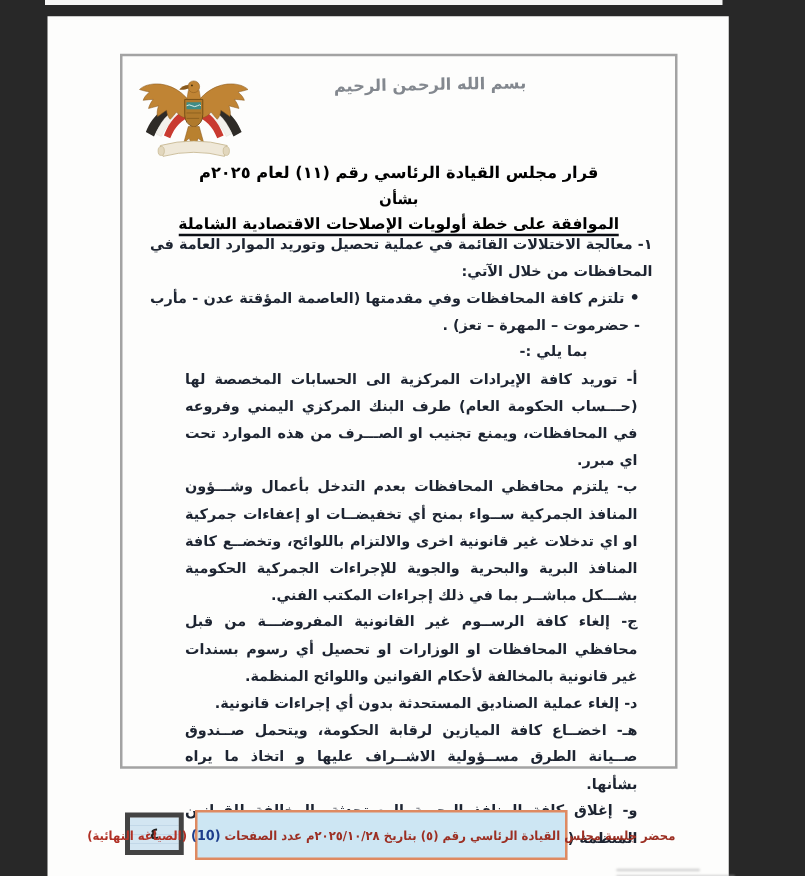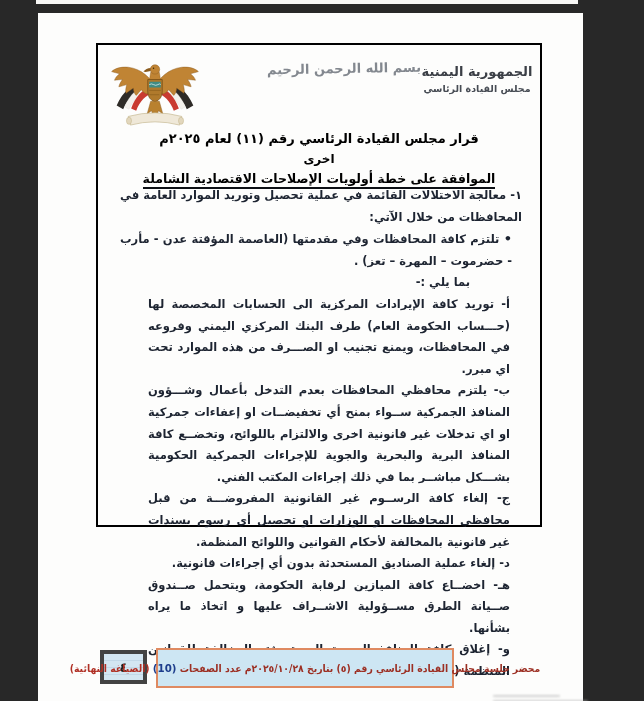--- a/index.html
+++ b/index.html
@@ -6,21 +6,21 @@
   html { background:#282828; }
   body {
     position:relative; width:644px; height:701px; overflow:hidden;
     background:#282828; font-family:"DejaVu Sans", sans-serif;
   }
   
   .top-sliver { position:absolute; left:36px; top:0; width:542px; height:4px; background:#f7f7f6; }
   
   .paper { position:absolute; left:38px; top:13px; width:545px; height:688px; background:#fdfdfc; }
   
-  .frame { position:absolute; left:58px; top:30px; width:446px; height:484px; border:2px solid #000000; }
+  .frame { position:absolute; left:58px; top:30px; width:446px; height:572px; border:2px solid #a3a3a3; }
 
   
   .emblem { position:absolute; left:10px; top:13px; width:94px; height:72px; }
   .bismillah {
     position:absolute; left:146px; top:16px; width:200px; text-align:center;
     direction:rtl; color:#83888f; font-size:13px; font-weight:bold; transform:rotate(-1deg);
   }
   .org-block { position:absolute; right:4px; top:19px; width:118px; text-align:center; direction:rtl; }
   .org-name { font-size:13px; font-weight:bold; color:#3b3f46; letter-spacing:-0.3px; }
   .org-sub  { font-size:9.5px; color:#474c54; margin-top:4px; font-weight:bold; }
@@ -107,28 +107,24 @@
 
       <path d="M59,58 L54,76 L60,71 L65,83 L70,71 L76,76 L71,58 Z" fill="#b9812f" stroke="#8a5a1d" stroke-width="0.6"></path>
 
       <path d="M28,79 Q65,69 102,79 L99,91 Q65,82 31,91 Z" fill="#efe8d8" stroke="#bcab7e" stroke-width="0.8"></path>
       <ellipse cx="29" cy="85" rx="3.5" ry="5" fill="#e2d7bd" stroke="#bcab7e" stroke-width="0.6"></ellipse>
       <ellipse cx="101" cy="85" rx="3.5" ry="5" fill="#e2d7bd" stroke="#bcab7e" stroke-width="0.6"></ellipse>
     </svg>
 
     <div class="bismillah">بسم الله الرحمن الرحيم</div>
 
-    <div class="org-block">
-      <div class="org-name">الجمهورية اليمنية</div>
-      <div class="org-sub">مجلس القيادة الرئاسي</div>
-    </div>
 
     <div class="titles">
       <div class="title1">قرار مجلس القيادة الرئاسي رقم (١١) لعام ٢٠٢٥م</div>
-      <div class="title2">اخرى</div>
+      <div class="title2">بشأن</div>
       <div class="title3"><span>الموافقة على خطة أولويات الإصلاحات الاقتصادية الشاملة</span></div>
     </div>
 
     <div class="content">
 
       <div class="clause">
         <span class="mk">١-</span>
         <span>معالجة الاختلالات القائمة في عملية تحصيل وتوريد الموارد العامة في المحافظات من خلال الآتي:</span>
       </div>
 

